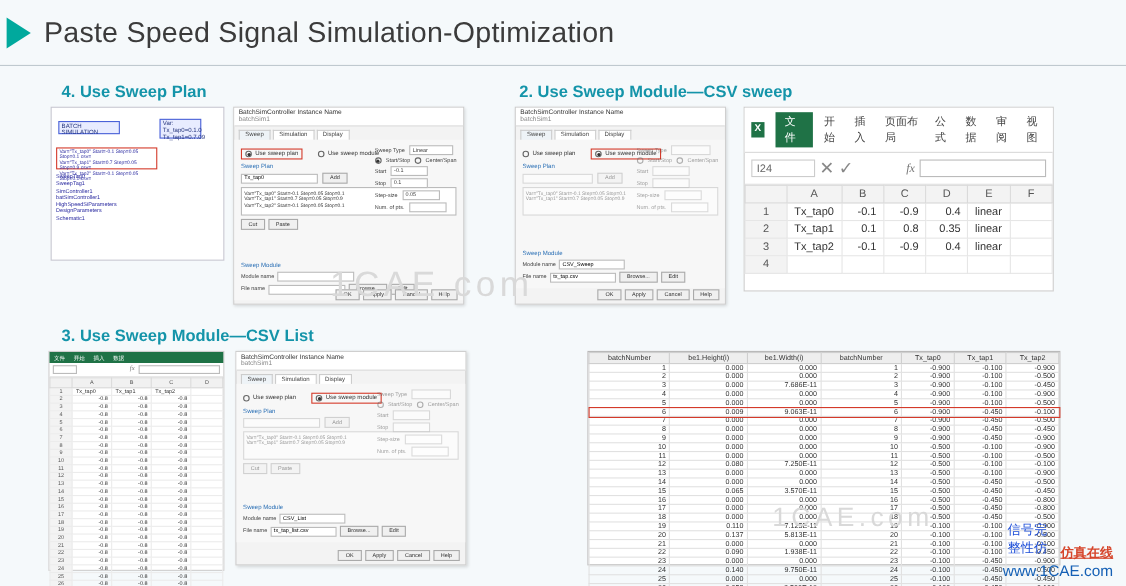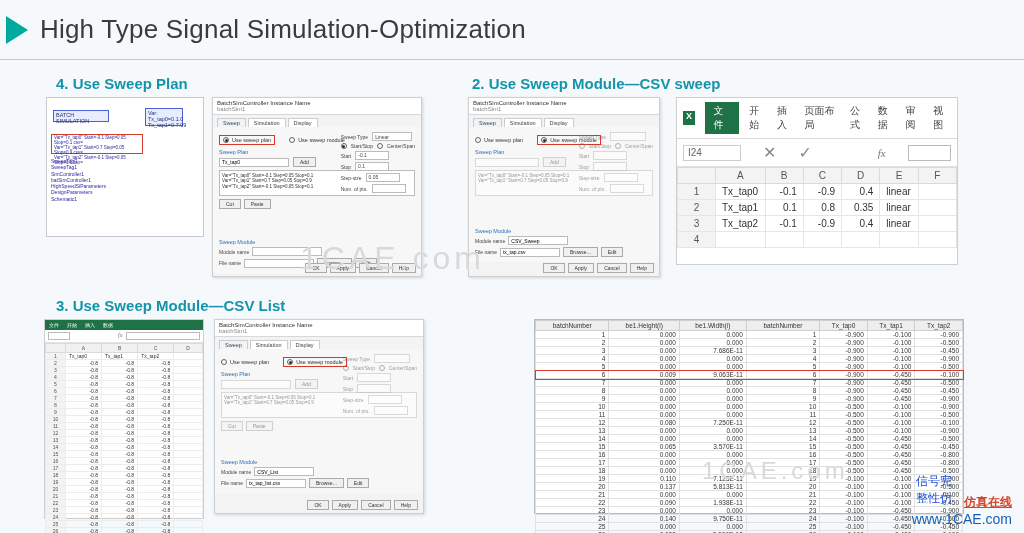--- a/index.html
+++ b/index.html
@@ -102,21 +102,21 @@
   }
   .excel .ribbon {
     display:flex; align-items:center; gap:10px;
     background:#ffffff; border-bottom:1px solid #d9d9d9;
     padding:4px 6px;
   }
   .xl-logo { width:14px;height:14px;background:#1f7246;position:relative; }
   .xl-logo::after{content:"X";color:#fff;font-size:9px;position:absolute;top:0;left:3px;font-weight:700;}
   .rb-tab { font-size:10px; color:#444; }
   .rb-tab.file { background:#1f7246;color:#fff;padding:2px 8px; }
-  .excel .fx-row { display:flex;align-items:center;gap:22px;padding:4px 6px;border-bottom:1px solid #e2e2e2; }
+  .excel .fx-row { display:flex;align-items:center;gap:4px;padding:4px 6px;border-bottom:1px solid #e2e2e2; }
   .namebox { border:1px solid #ccc; width:58px;height:16px;font-size:10px;color:#666;padding:0 4px;display:flex;align-items:center;}
   .fx { font-style:italic; font-family:Georgia, 'Times New Roman', serif; color:#777; font-size:11px;margin-left:44px; }
   .excel table { border-collapse:collapse; width:100%; font-size:10px; color:#333; }
   .excel th { background:#f3f3f3; border:1px solid #dadada; font-weight:400; color:#555; padding:2px 0; min-width:38px; }
   .excel td { border:1px solid #e6e6e6; padding:2px 6px; text-align:right; }
   .excel td.rownum { background:#f3f3f3; text-align:center; color:#555; width:16px; }
   .excel td.lft { text-align:left; }
 
   
   .excel3 {
@@ -157,21 +157,21 @@
   .footer .url { color:#1560b5; font-size:14px; }
   .footer .ghost {
     position:absolute; right:60px; bottom:20px; color:#1d4ed8; font-size:12px;
   }
 </style>
 </head>
 <body>
 
 <div class="header">
   <div class="tri"></div>
-  <h1>High Type Signal Simulation-Optimization</h1>
+  <h1>Paste Speed Signal Simulation-Optimization</h1>
 </div>
 
 <div class="content">
 
   <div id="t1" class="sec-title">4. Use Sweep Plan</div>
   <div id="t2" class="sec-title">2. Use Sweep Module—CSV sweep</div>
   <div id="t3" class="sec-title">3. Use Sweep Module—CSV List</div>
 
   <div class="panel1a">
     <div class="block blk1">BATCH SIMULATION</div>

